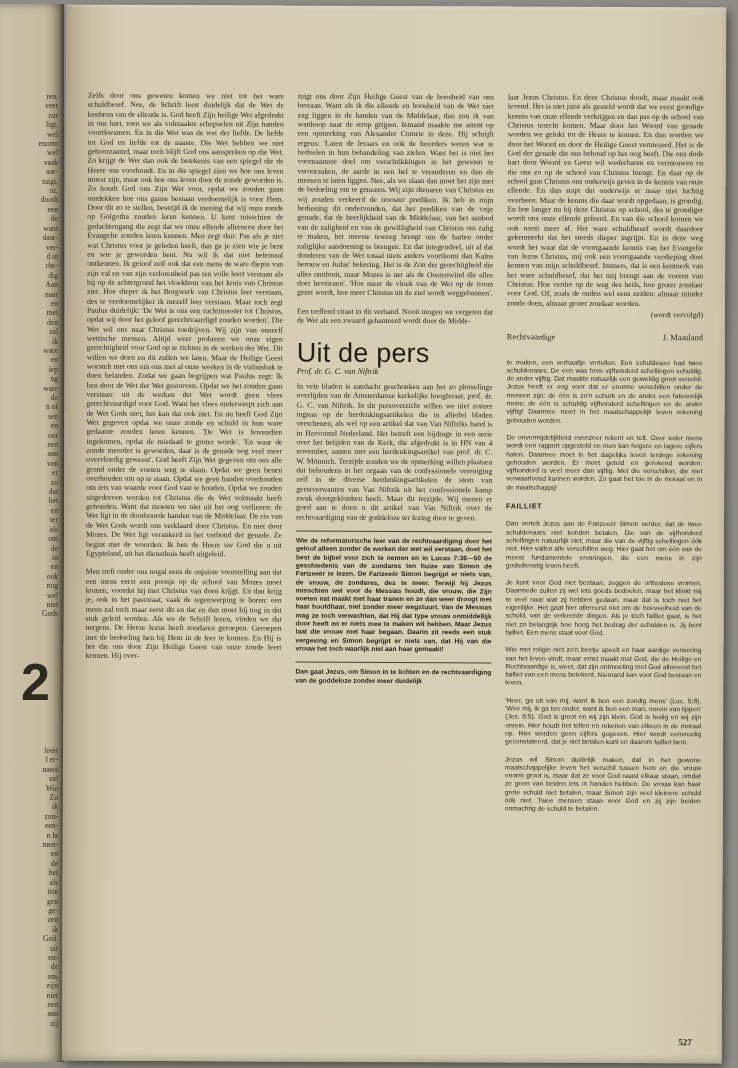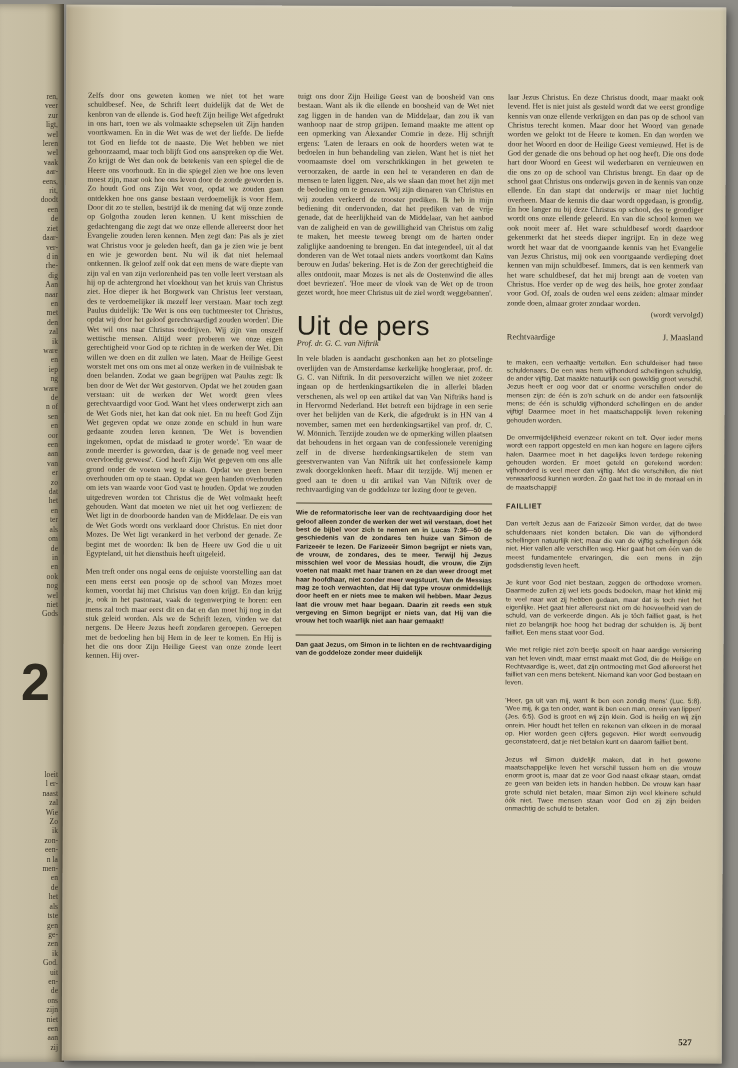--- a/index.html
+++ b/index.html
@@ -15,21 +15,21 @@
     position:absolute;left:0;top:4px;width:64px;height:1058px;
     background:linear-gradient(90deg,#c9c0a7 0%,#c4bba1 70%,#a79d82 92%,#6d6450 100%);
     box-shadow:inset -6px 0 8px rgba(0,0,0,.35);
   }
   .frag-col{
     position:absolute;right:6px;text-align:right;
     font-size:7.6px;line-height:9.4px;color:#352f24;width:52px;
     white-space:nowrap;overflow:hidden;
   }
   .frag-top{top:88px;}
-  .frag-bottom{top:766px;}
+  .frag-bottom{top:742px;}
   .edge-numeral{
     position:absolute;right:14px;top:648px;
     font-family:"Liberation Sans",sans-serif;
     font-size:52px;font-weight:700;color:#2e2a20;
   }
 
   
   .main-page{
     position:absolute;left:64px;top:6px;width:660px;height:1056px;
     background:linear-gradient(90deg,#b3a78c 0px,#cbc1a6 26px,#d6cdb4 58px,#d7ceb6 86%,#cdc4aa 100%);
@@ -85,30 +85,30 @@
 
 <div class="scene">
 
   <div class="left-page">
     <div class="frag-col frag-top">
         <div class="frag">ren,</div>
         <div class="frag">veer</div>
         <div class="frag">zur</div>
         <div class="frag">ligt,</div>
         <div class="frag">wel</div>
-        <div class="frag">leren</div>
+        <div class="frag">enorm</div>
         <div class="frag">wel</div>
         <div class="frag">vaak</div>
         <div class="frag">aar-</div>
-        <div class="frag">eens,</div>
+        <div class="frag">tuigt,</div>
         <div class="frag">rit,</div>
         <div class="frag">doodt</div>
         <div class="frag">een</div>
         <div class="frag">de</div>
-        <div class="frag">ziet</div>
+        <div class="frag">want</div>
         <div class="frag">daar-</div>
         <div class="frag">ver-</div>
         <div class="frag">d in</div>
         <div class="frag">rhe-</div>
         <div class="frag">dig</div>
         <div class="frag">Aan</div>
         <div class="frag">naar</div>
         <div class="frag">en</div>
         <div class="frag">met</div>
         <div class="frag">den</div>
@@ -181,20 +181,21 @@
 
   <div class="main-page">
 
     <div class="col col1">
       <p>Zelfs door ons geweten komen we niet tot het ware schuldbesef. Nee, de Schrift leert duidelijk dat de Wet de kenbron van de ellende is. God heeft Zijn heilige Wet afgedrukt in ons hart, toen we als volmaakte schepselen uit Zijn handen voortkwamen. En in die Wet was de wet der liefde. De liefde tot God en liefde tot de naaste. Die Wet hebben we niet gehoorzaamd, maar toch blijft God ons aanspreken op die Wet. Zo krijgt de Wet dan ook de betekenis van een spiegel die de Heere ons voorhoudt. En in die spiegel zien we hoe ons leven moest zijn, maar ook hoe ons leven door de zonde geworden is. Zo houdt God ons Zijn Wet voor, opdat we zouden gaan ontdekken hoe ons ganse bestaan verdoemelijk is voor Hem. Door dit zo te stellen, bestrijd ik de mening dat wij onze zonde op Golgotha zouden leren kennen. U kent misschien de gedachtengang die zegt dat we onze ellende allereerst door het Evangelie zouden leren kennen. Men zegt dan: Pas als je ziet wat Christus voor je geleden heeft, dan ga je zien wie je bent en wie je geworden bent. Nu wil ik dat niet helemaal ontkennen. Ik geloof zelf ook dat een mens de ware diepte van zijn val en van zijn verlorenheid pas ten volle leert verstaan als hij op de achtergrond het vloekhout van het kruis van Christus ziet. Hoe dieper ik het Borgwerk van Christus leer verstaan, des te verdoemelijker ik mezelf leer verstaan. Maar toch zegt Paulus duidelijk: 'De Wet is ons een tuchtmeester tot Christus, opdat wij door het geloof gerechtvaardigd zouden worden'. Die Wet wil ons naar Christus toedrijven. Wij zijn van onszelf wettische mensen. Altijd weer proberen we onze eigen gerechtigheid voor God op te richten in de werken der Wet. Dit willen we doen en dit zullen we laten. Maar de Heilige Geest worstelt met ons om ons met al onze werken in de vuilnisbak te doen belanden. Zodat we gaan begrijpen wat Paulus zegt: Ik ben door de Wet der Wet gestorven. Opdat we het zouden gaan verstaan: uit de werken der Wet wordt geen vlees gerechtvaardigd voor God. Want het vlees onderwerpt zich aan de Wet Gods niet, het kan dat ook niet. En nu heeft God Zijn Wet gegeven opdat we onze zonde en schuld in hun ware gedaante zouden leren kennen. 'De Wet is bovendien ingekomen, opdat de misdaad te groter worde'. 'En waar de zonde meerder is geworden, daar is de genade nog veel meer overvloedig geweest'. God heeft Zijn Wet gegeven om ons alle grond onder de voeten weg te slaan. Opdat we geen benen overhouden om op te staan. Opdat we geen handen overhouden om iets van waarde voor God vast te houden. Opdat we zouden uitgedreven worden tot Christus die de Wet volmaakt heeft gehouden. Want dat moeten we niet uit het oog verliezen: de Wet ligt in de doorboorde handen van de Middelaar. De eis van de Wet Gods wordt ons verklaard door Christus. En niet door Mozes. De Wet ligt verankerd in het verbond der genade. Ze begint met de woorden: Ik ben de Heere uw God die u uit Egypteland, uit het diensthuis heeft uitgeleid.</p>
       <p class="para-gap">Men treft onder ons nogal eens de onjuiste voorstelling aan dat een mens eerst een poosje op de school van Mozes moet komen, voordat hij met Christus van doen krijgt. En dan krijg je, ook in het pastoraat, vaak de tegenwerping te horen: een mens zal toch maar eerst dit en dat en dan moet hij nog in dat stuk geleid worden. Als we de Schrift lezen, vinden we dat nergens. De Heere Jezus heeft zondaren geroepen. Geroepen met de bedoeling hen bij Hem in de leer te komen. En Hij is het die ons door Zijn Heilige Geest van onze zonde leert kennen. Hij over-</p>
     </div>
 
     <div class="col col2">
       <p>tuigt ons door Zijn Heilige Geest van de boosheid van ons bestaan. Want als ik die ellende en boosheid van de Wet niet zag liggen in de handen van de Middelaar, dan zou ik van wanhoop naar de strop grijpen. Iemand maakte me attent op een opmerking van Alexander Comrie in deze. Hij schrijft ergens: 'Laten de leraars en ook de hoorders weten wat te bedoelen in hun behandeling van zielen. Want het is niet het voornaamste doel om verschrikkingen in het geweten te veroorzaken, de aarde in een hel te veranderen en dan de mensen te laten liggen. Nee, als we slaan dan moet het zijn met de bedoeling om te genezen. Wij zijn dienaren van Christus en wij zouden verkeerd de trooster prediken. Ik heb in mijn bediening dit ondervonden, dat het prediken van de vrije genade, dat de heerlijkheid van de Middelaar, van het aanbod van de zaligheid en van de gewilligheid van Christus om zalig te maken, het meeste teweeg brengt om de harten onder zaliglijke aandoening te brengen. En dat integendeel, uit al dat donderen van de Wet totaal niets anders voortkomt dan Kaïns berouw en Judas' bekering. Het is de Zon der gerechtigheid die alles ontdooit, maar Mozes is net als de Oostenwind die alles doet bevriezen'. 'Hoe meer de vloek van de Wet op de troon gezet wordt, hoe meer Christus uit de ziel wordt weggebannen'.</p>
+      <p class="para-gap">Een treffend citaat in dit verband. Nooit mogen we vergeten dat de Wet als een zwaard gehanteerd wordt door de Midde-</p>
 
       <div class="pers-heading">Uit de pers</div>
       <div class="byline">Prof. dr. G. C. van Niftrik</div>
       <p>In vele bladen is aandacht geschonken aan het zo plotselinge overlijden van de Amsterdamse kerkelijke hoogleraar, prof. dr. G. C. van Niftrik. In dit persoverzicht willen we niet zozeer ingaan op de herdenkingsartikelen die in allerlei bladen verschenen, als wel op een artikel dat van Van Niftriks hand is in Hervormd Nederland. Het betreft een bijdrage in een serie over het belijden van de Kerk, die afgedrukt is in HN van 4 november, samen met een herdenkingsartikel van prof. dr. C. W. Mönnich. Terzijde zouden we de opmerking willen plaatsen dat behoudens in het orgaan van de confessionele vereniging zelf in de diverse herdenkingsartikelen de stem van geestverwanten van Van Niftrik uit het confessionele kamp zwak doorgeklonken heeft. Maar dit terzijde. Wij menen er goed aan te doen u dit artikel van Van Niftrik over de rechtvaardiging van de goddeloze ter lezing door te geven.</p>
 
       <hr class="rule">
       <p class="quote">Wie de reformatorische leer van de rechtvaardiging door het geloof alleen zonder de werken der wet wil verstaan, doet het best de bijbel voor zich te nemen en in Lucas 7:36—50 de geschiedenis van de zondares ten huize van Simon de Farizeeër te lezen. De Farizeeër Simon begrijpt er niets van, de vrouw, de zondares, des te meer. Terwijl hij Jezus misschien wel voor de Messias houdt, die vrouw, die Zijn voeten nat maakt met haar tranen en ze dan weer droogt met haar hoofdhaar, niet zonder meer wegstuurt. Van de Messias mag ze toch verwachten, dat Hij dat type vrouw onmiddellijk door heeft en er niets mee te maken wil hebben. Maar Jezus laat die vrouw met haar begaan. Daarin zit reeds een stuk vergeving en Simon begrijpt er niets van, dat Hij van die vrouw het toch waarlijk niet aan haar gemaakt!</p>
       <hr class="rule">
       <p class="quote">Dan gaat Jezus, om Simon in te lichten en de rechtvaardiging van de goddeloze zonder meer duidelijk</p>
     </div>

